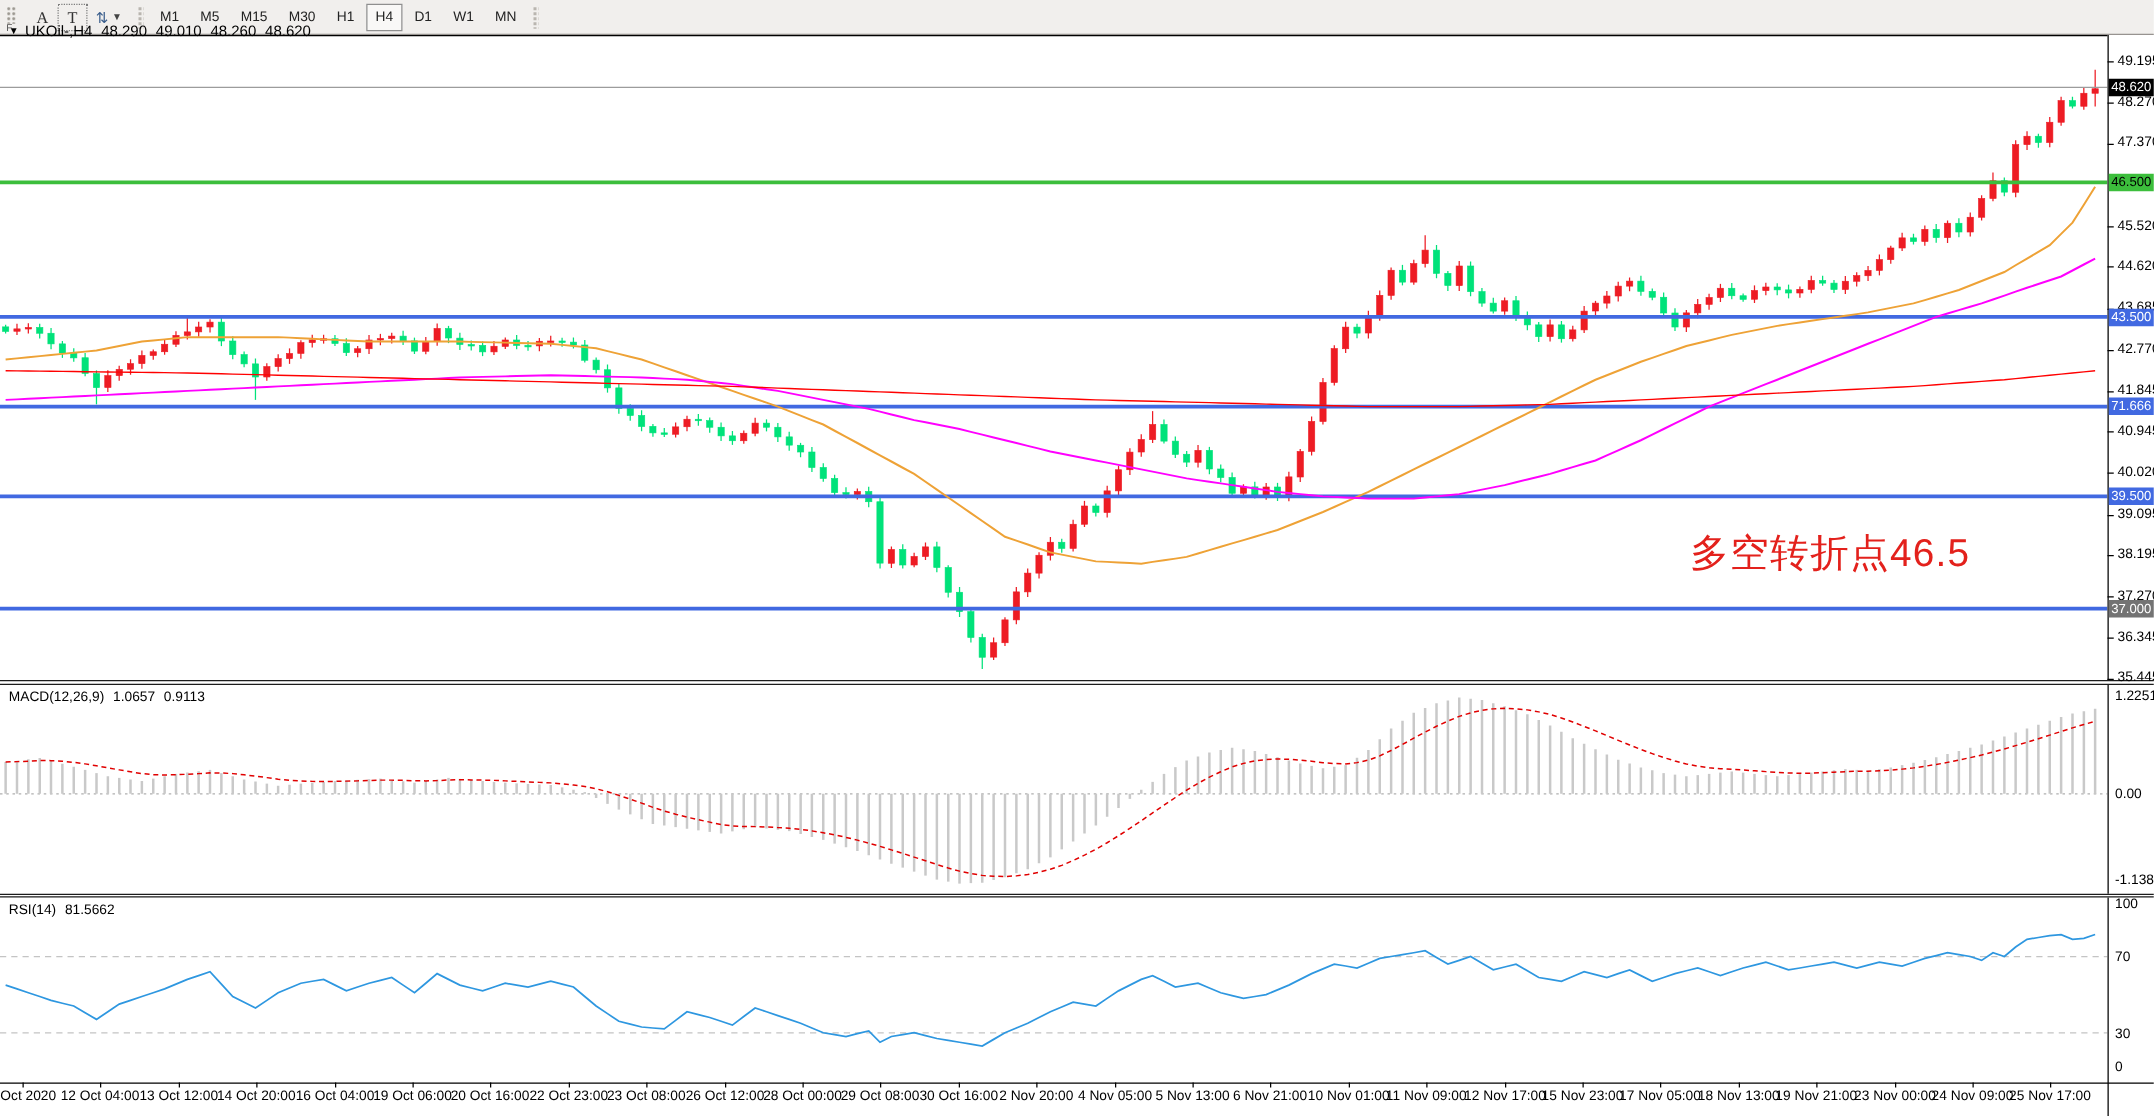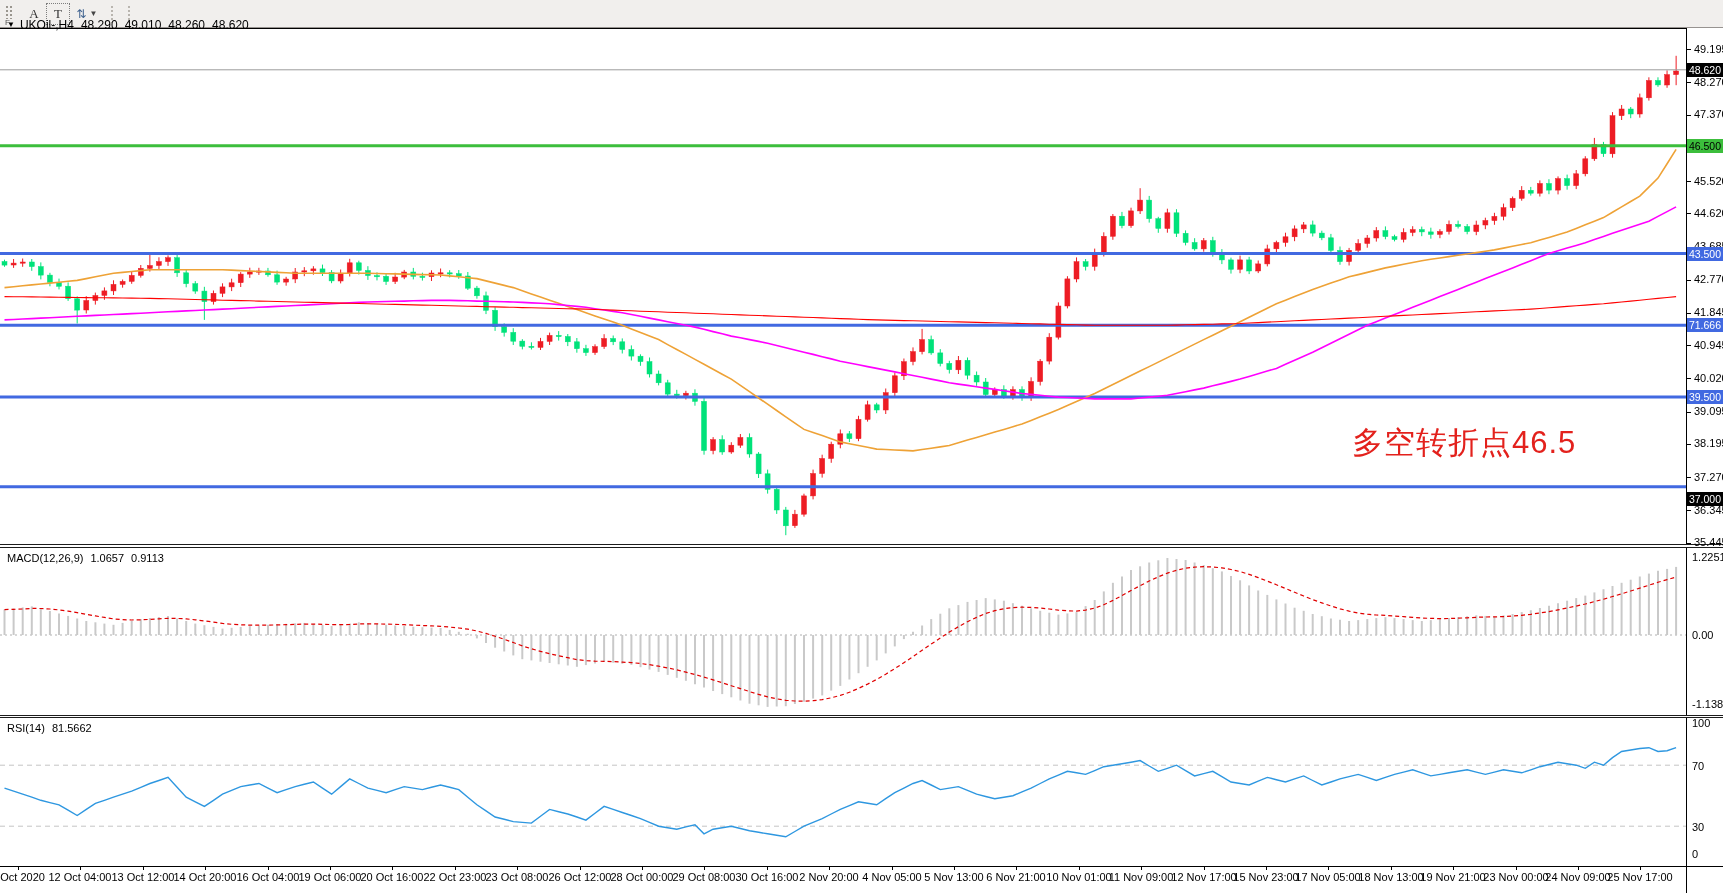--- a/index.html
+++ b/index.html
@@ -48,20 +48,31 @@
     <div class="gripdots"></div>
     <span class="gripf">F</span>
   </div>
   <button class="tbtn">A</button>
   <button class="tbtn tsel">T</button>
   <button class="tbtn wide">
     <span class="arrowsglyph">⇅</span>
     <span class="caret">▼</span>
   </button>
   <span class="vsep"></span>
+  <nav id="tfnav">
+      <button class="tfbtn">M1</button>
+      <button class="tfbtn">M5</button>
+      <button class="tfbtn">M15</button>
+      <button class="tfbtn">M30</button>
+      <button class="tfbtn">H1</button>
+      <button class="tfbtn active">H4</button>
+      <button class="tfbtn">D1</button>
+      <button class="tfbtn">W1</button>
+      <button class="tfbtn">MN</button>
+    </nav>
   <span class="vsep"></span>
 </div>
 
 <svg id="main-svg" class="panel" style="top:28px" width="1686" height="518" viewBox="0 28 1686 518">
     <g>
       <line x1="4.5" y1="259.7" x2="4.5" y2="266.8" stroke="#00e27a" stroke-width="1"></line>
       <rect x="2.0" y="261.5" width="5" height="3.6" fill="#00e27a" stroke="#00e27a" stroke-width="0.5"></rect>
       <line x1="13.585" y1="259.0" x2="13.585" y2="267.9" stroke="#ed1c24" stroke-width="1"></line>
       <rect x="11.1" y="263.1" width="5" height="1.9" fill="#ed1c24" stroke="#ed1c24" stroke-width="0.5"></rect>
       <line x1="22.67" y1="258.5" x2="22.67" y2="266.8" stroke="#ed1c24" stroke-width="1"></line>
@@ -715,21 +726,21 @@
     <div class="pdash" style="top: 477px;"></div>
     <div class="axlbl" style="left: 1694px; top: 471px;">37.270</div>
     <div class="pdash" style="top: 510px;"></div>
     <div class="axlbl" style="left: 1694px; top: 504px;">36.345</div>
     <div class="pdash" style="top: 543px;"></div>
     <div class="axlbl" style="left: 1694px; top: 536px;">35.445</div>
     <div class="badge" style="top: 139px; background: rgb(60, 190, 60); color: rgb(0, 0, 0);">46.500</div>
     <div class="badge" style="top: 247px; background: rgb(65, 105, 225); color: rgb(255, 255, 255);">43.500</div>
     <div class="badge" style="top: 318px; background: rgb(65, 105, 225); color: rgb(255, 255, 255);">71.666</div>
     <div class="badge" style="top: 390px; background: rgb(65, 105, 225); color: rgb(255, 255, 255);">39.500</div>
-    <div class="badge" style="top: 492px; background: #000000; color: rgb(255, 255, 255);">37.000</div>
+    <div class="badge" style="top: 480px; background: #737373; color: rgb(255, 255, 255);">37.000</div>
     <div class="badge" style="top: 63px; background: rgb(0, 0, 0); color: rgb(255, 255, 255);">48.620</div>
     <div class="axlbl" style="left: 1692px; top: 551px;">1.2251</div>
     <div class="axlbl" style="left: 1692px; top: 629px;">0.00</div>
     <div class="axlbl" style="left: 1692px; top: 698px;">-1.1383</div>
     <div class="axlbl" style="left: 1692px; top: 717px;">100</div>
     <div class="axlbl" style="left: 1692px; top: 760px;">70</div>
     <div class="axlbl" style="left: 1692px; top: 821px;">30</div>
     <div class="axlbl" style="left: 1692px; top: 848px;">0</div>
     <div class="tdash" style="left: 18px;"></div>
     <div class="tdash" style="left: 80px;"></div>

